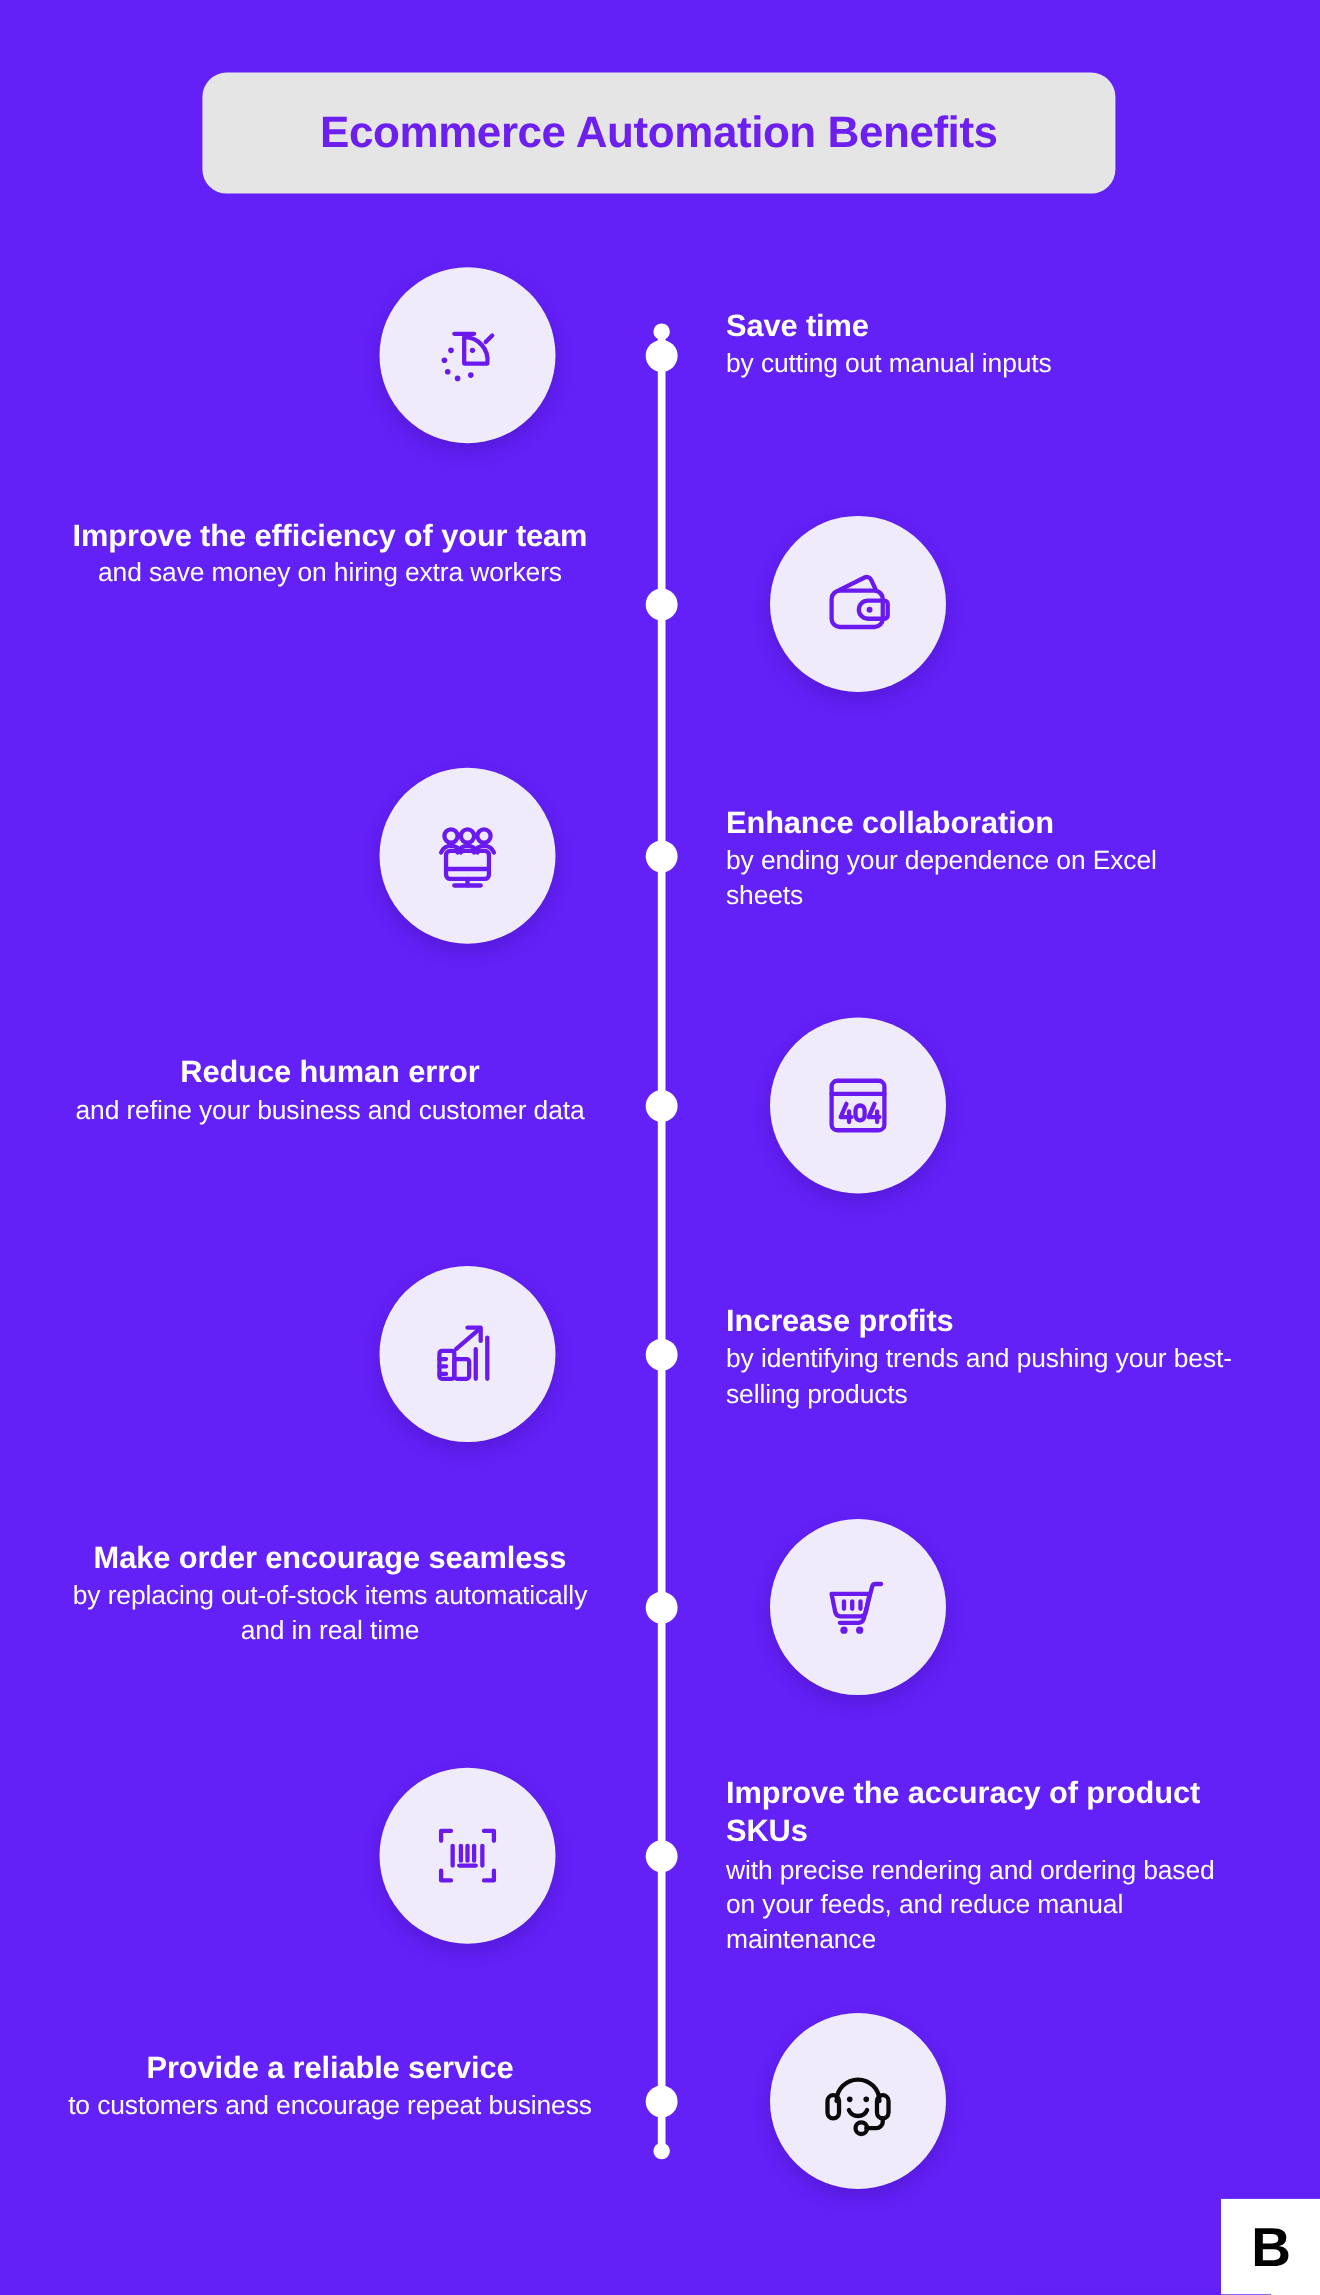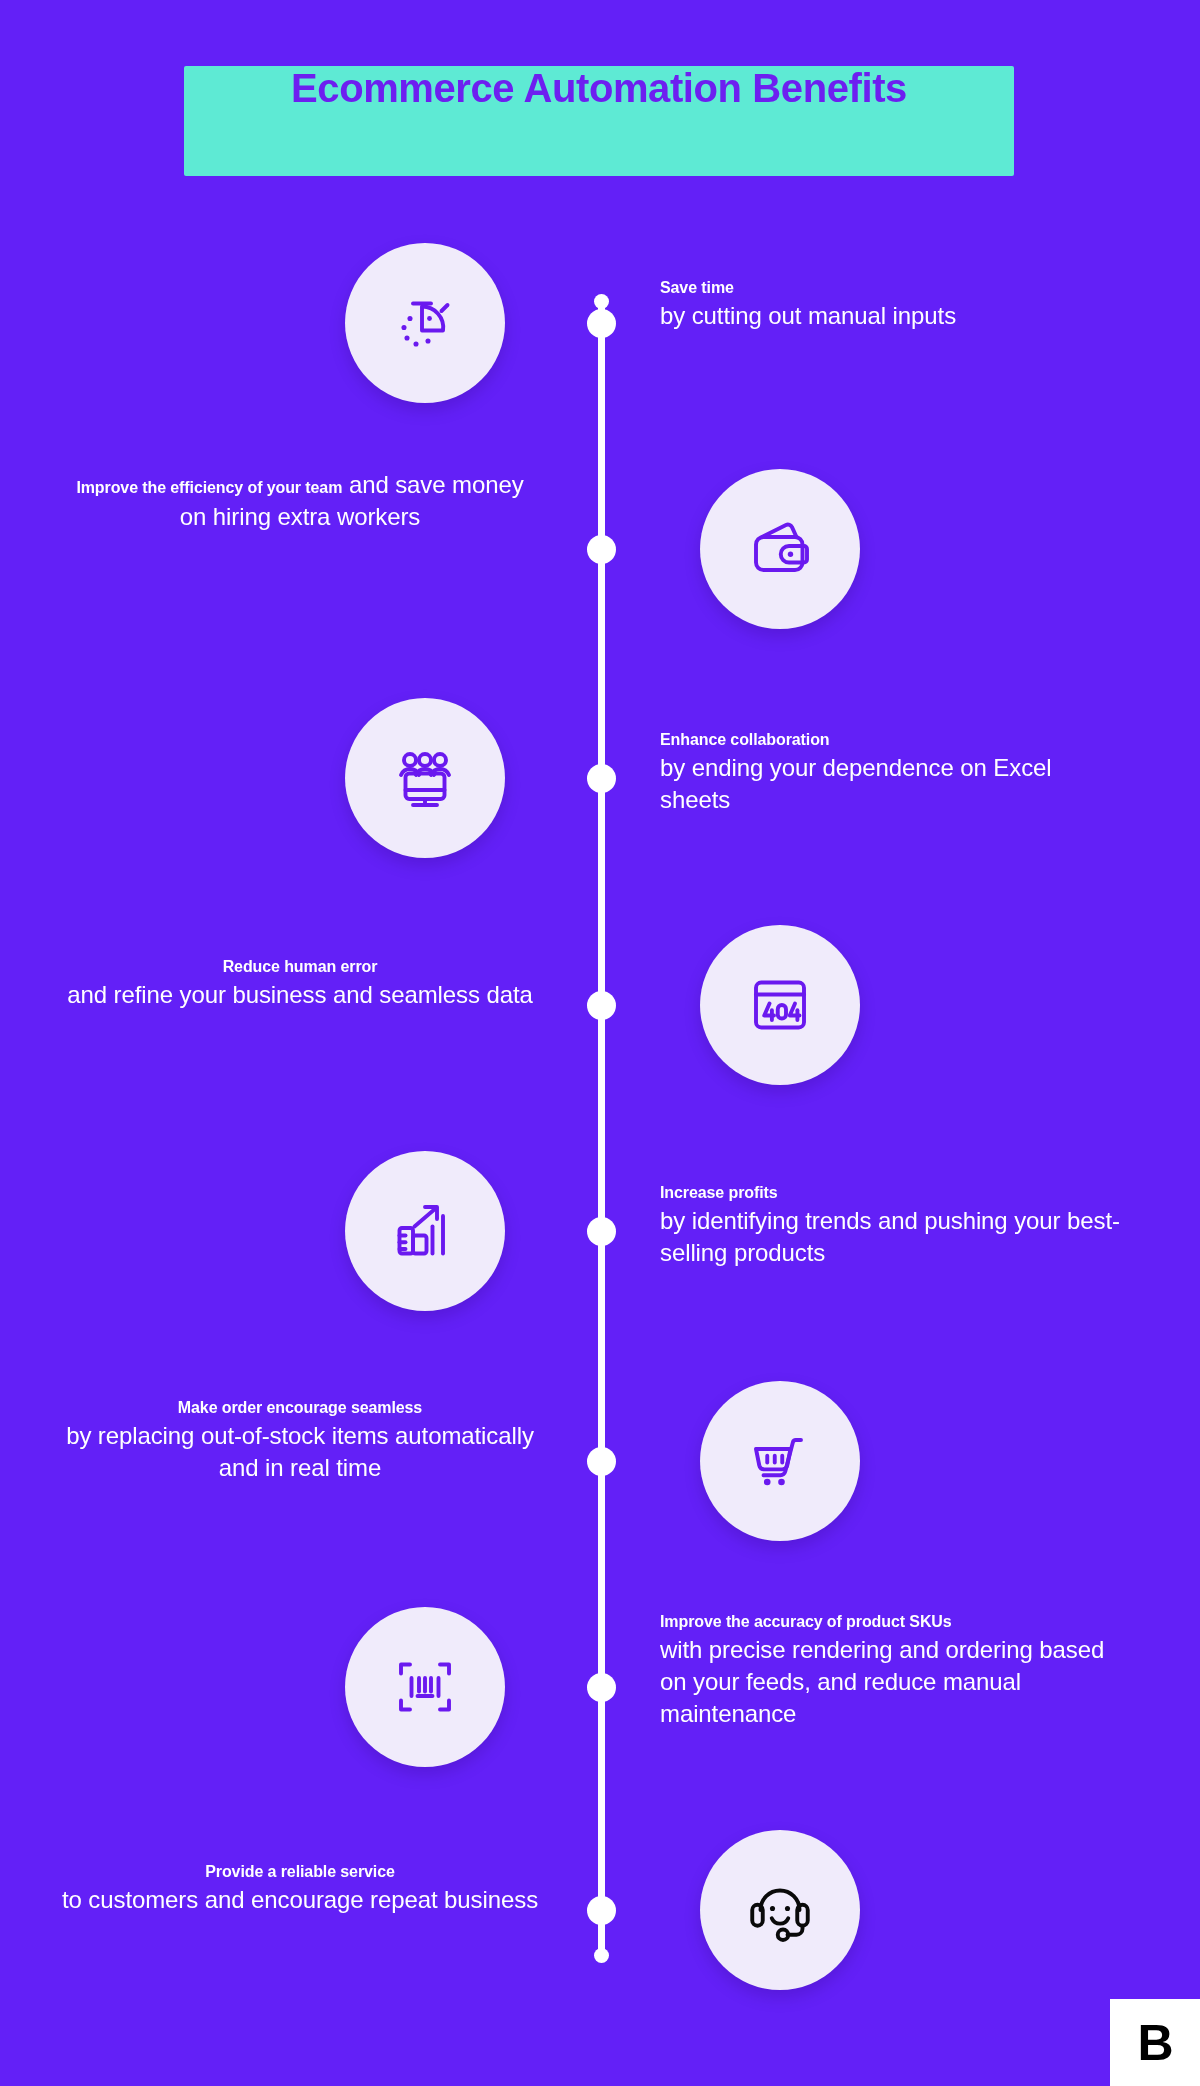--- a/index.html
+++ b/index.html
@@ -14,23 +14,24 @@
     position: relative;
   }
 
   
   .title-card {
     position: absolute;
     left: 184px;
     top: 66px;
     width: 830px;
     height: 110px;
-    background: #5eead4;
-    border-radius: 2px;
+    background: #e5e5e5;
+    border-radius: 22px;
     display: flex;
+    align-items: center;
     justify-content: center;
   }
   .title-card h1 {
     color: #6d1ff0;
     font-size: 40px;
     font-weight: bold;
     letter-spacing: -0.4px;
     white-space: nowrap;
   }
 
@@ -87,21 +88,21 @@
   .bubble svg { display: block; }
 
   .txt {
     position: absolute;
     color: #ffffff;
   }
   .txt.right { left: 660px; width: 460px; text-align: left; }
   .txt.left  { right: 660px; width: 480px; text-align: center; }
 
   .txt .lead {
-    font-size: 16px;
+    font-size: 28px;
     font-weight: bold;
     line-height: 1.26;
     letter-spacing: -0.1px;
   }
   .txt .rest {
     font-size: 24px;
     font-weight: normal;
     line-height: 1.32;
     letter-spacing: -0.1px;
   }
@@ -216,21 +217,21 @@
         <path d="M17 23 L13.5 31 L20 31"></path>
         <line x1="18.6" y1="27.5" x2="18.6" y2="34"></line>
         <rect x="22.5" y="24" width="5.5" height="9" rx="2.75"></rect>
         <path d="M34 23 L30.5 31 L37 31"></path>
         <line x1="35.6" y1="27.5" x2="35.6" y2="34"></line>
       </svg>
     </span>
   </div>
   <div class="txt left" style="top:-48px">
     <span class="lead">Reduce human error</span>
-    <span class="rest body">and refine your business and seamless data</span>
+    <span class="rest body">and refine your business and customer data</span>
   </div>
 </div>
 
 <div class="row" style="top:1231px">
   <div class="dot"></div>
   <div class="bubble left">
     <span>
       <svg width="72" height="72" viewBox="0 0 48 48" fill="none" stroke="#6a19ef" stroke-width="2.6" stroke-linecap="round" stroke-linejoin="round">
         <rect x="7" y="22" width="9" height="17" rx="1.6"></rect>
         <line x1="7" y1="27" x2="11" y2="27"></line>

